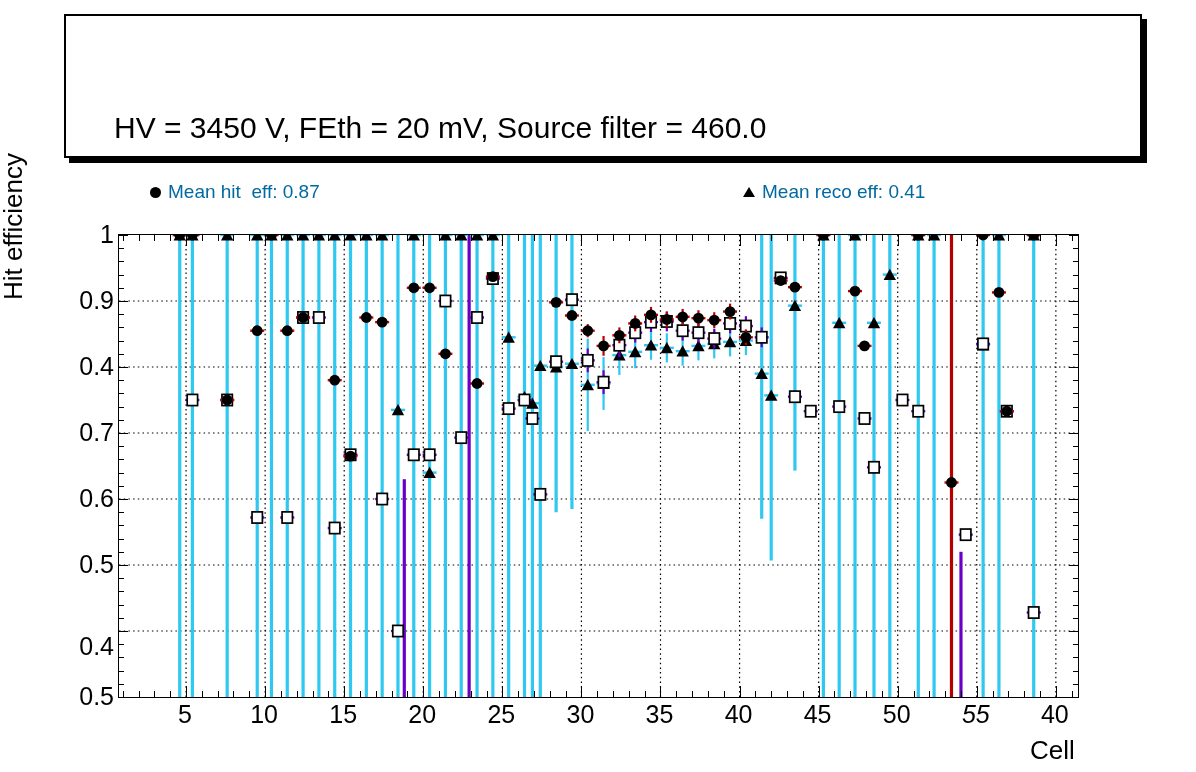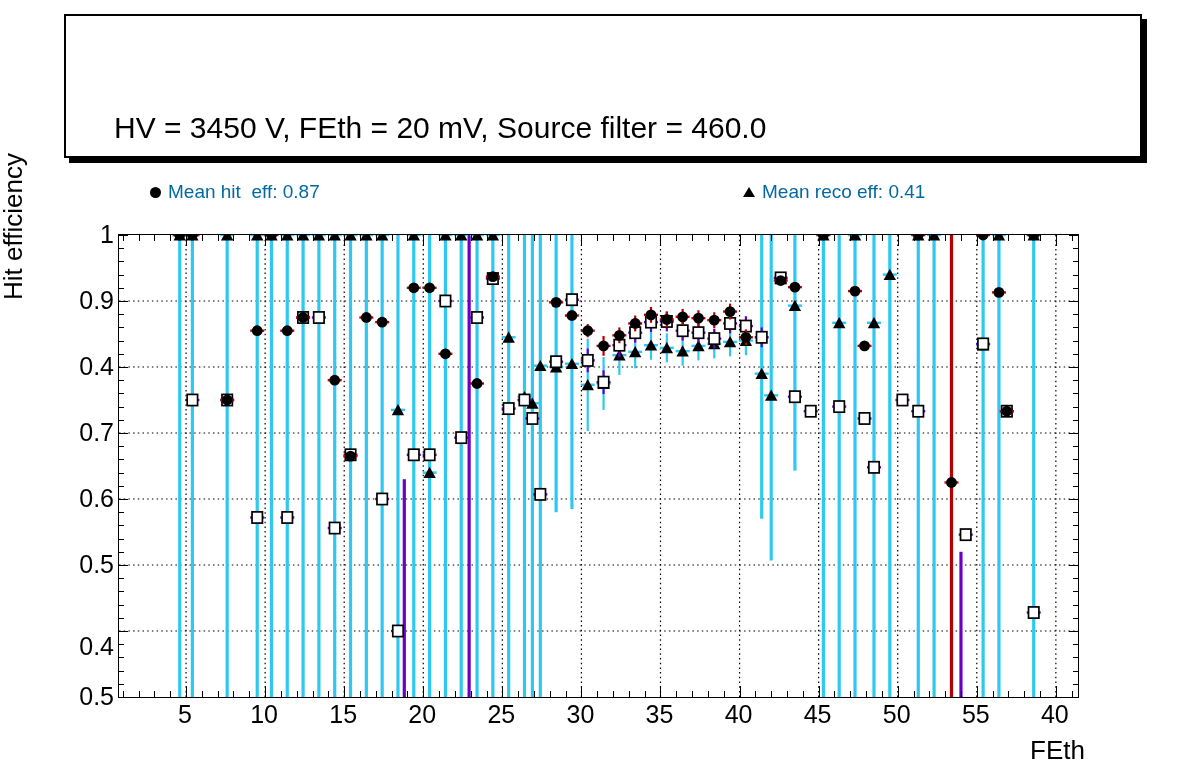--- a/index.html
+++ b/index.html
@@ -107,21 +107,21 @@
     </div>
     <div class="legend-entry le2">
       <span class="lmark">
           <span class="mk-tri"></span>
         </span>
       <span class="ltext">Mean reco eff: 0.41</span>
     </div>
   </div>
 
   <div class="ylabel">Hit efficiency</div>
-  <div class="xlabel">FEth</div>
+  <div class="xlabel">Cell</div>
 
   <div id="ytick-layer">
       <div class="ytick" style="top: 696px;">0.5</div>
       <div class="ytick" style="top: 646px;">0.4</div>
       <div class="ytick" style="top: 564px;">0.5</div>
       <div class="ytick" style="top: 498px;">0.6</div>
       <div class="ytick" style="top: 432px;">0.7</div>
       <div class="ytick" style="top: 366px;">0.4</div>
       <div class="ytick" style="top: 300px;">0.9</div>
       <div class="ytick" style="top: 234px;">1</div>
@@ -130,21 +130,21 @@
       <div class="xtick" style="left: 185.054px;">5</div>
       <div class="xtick" style="left: 264.127px;">10</div>
       <div class="xtick" style="left: 343.201px;">15</div>
       <div class="xtick" style="left: 422.274px;">20</div>
       <div class="xtick" style="left: 501.347px;">25</div>
       <div class="xtick" style="left: 580.42px;">30</div>
       <div class="xtick" style="left: 659.493px;">35</div>
       <div class="xtick" style="left: 738.567px;">40</div>
       <div class="xtick" style="left: 817.64px;">45</div>
       <div class="xtick" style="left: 896.713px;">50</div>
-      <div class="xtick" style="left: 975.786px;">55</div>
+      <div class="xtick" style="left: 975.786px; font-style: italic;">55</div>
       <div class="xtick" style="left: 1054.86px;">40</div>
     </div>
 
   <div class="plotframe">
     <div class="plotinner" id="plot">
       <svg id="plot-svg" width="959" height="462">
           <line x1="0" y1="396" x2="959" y2="396" stroke="#000" stroke-width="1.2" stroke-dasharray="1.5,3.2"></line>
           <line x1="0" y1="330" x2="959" y2="330" stroke="#000" stroke-width="1.2" stroke-dasharray="1.5,3.2"></line>
           <line x1="0" y1="264" x2="959" y2="264" stroke="#000" stroke-width="1.2" stroke-dasharray="1.5,3.2"></line>
           <line x1="0" y1="198" x2="959" y2="198" stroke="#000" stroke-width="1.2" stroke-dasharray="1.5,3.2"></line>

